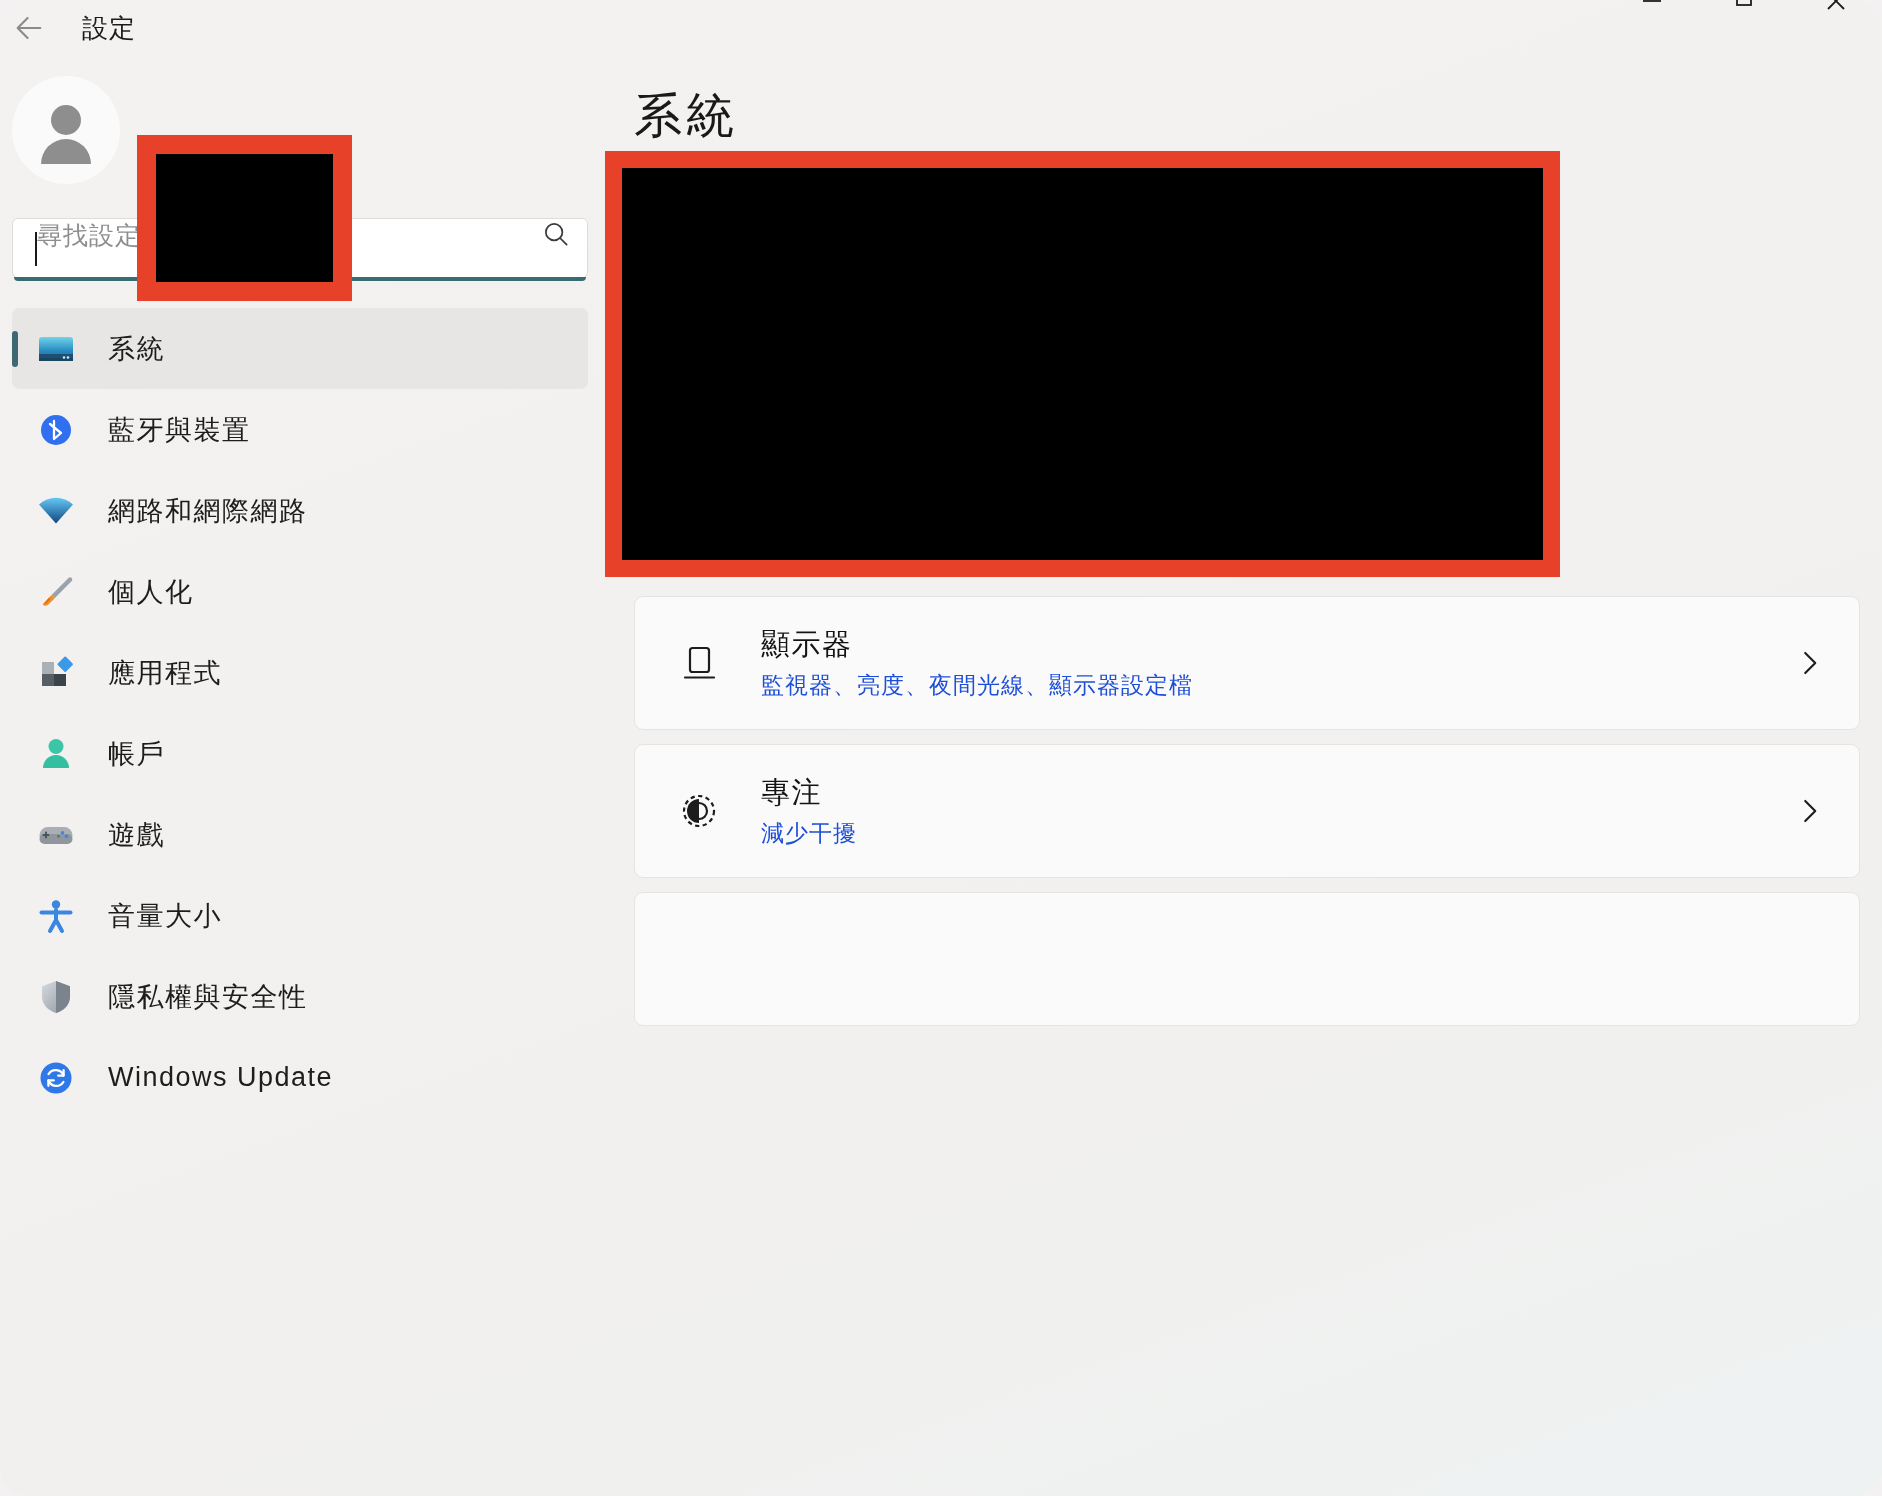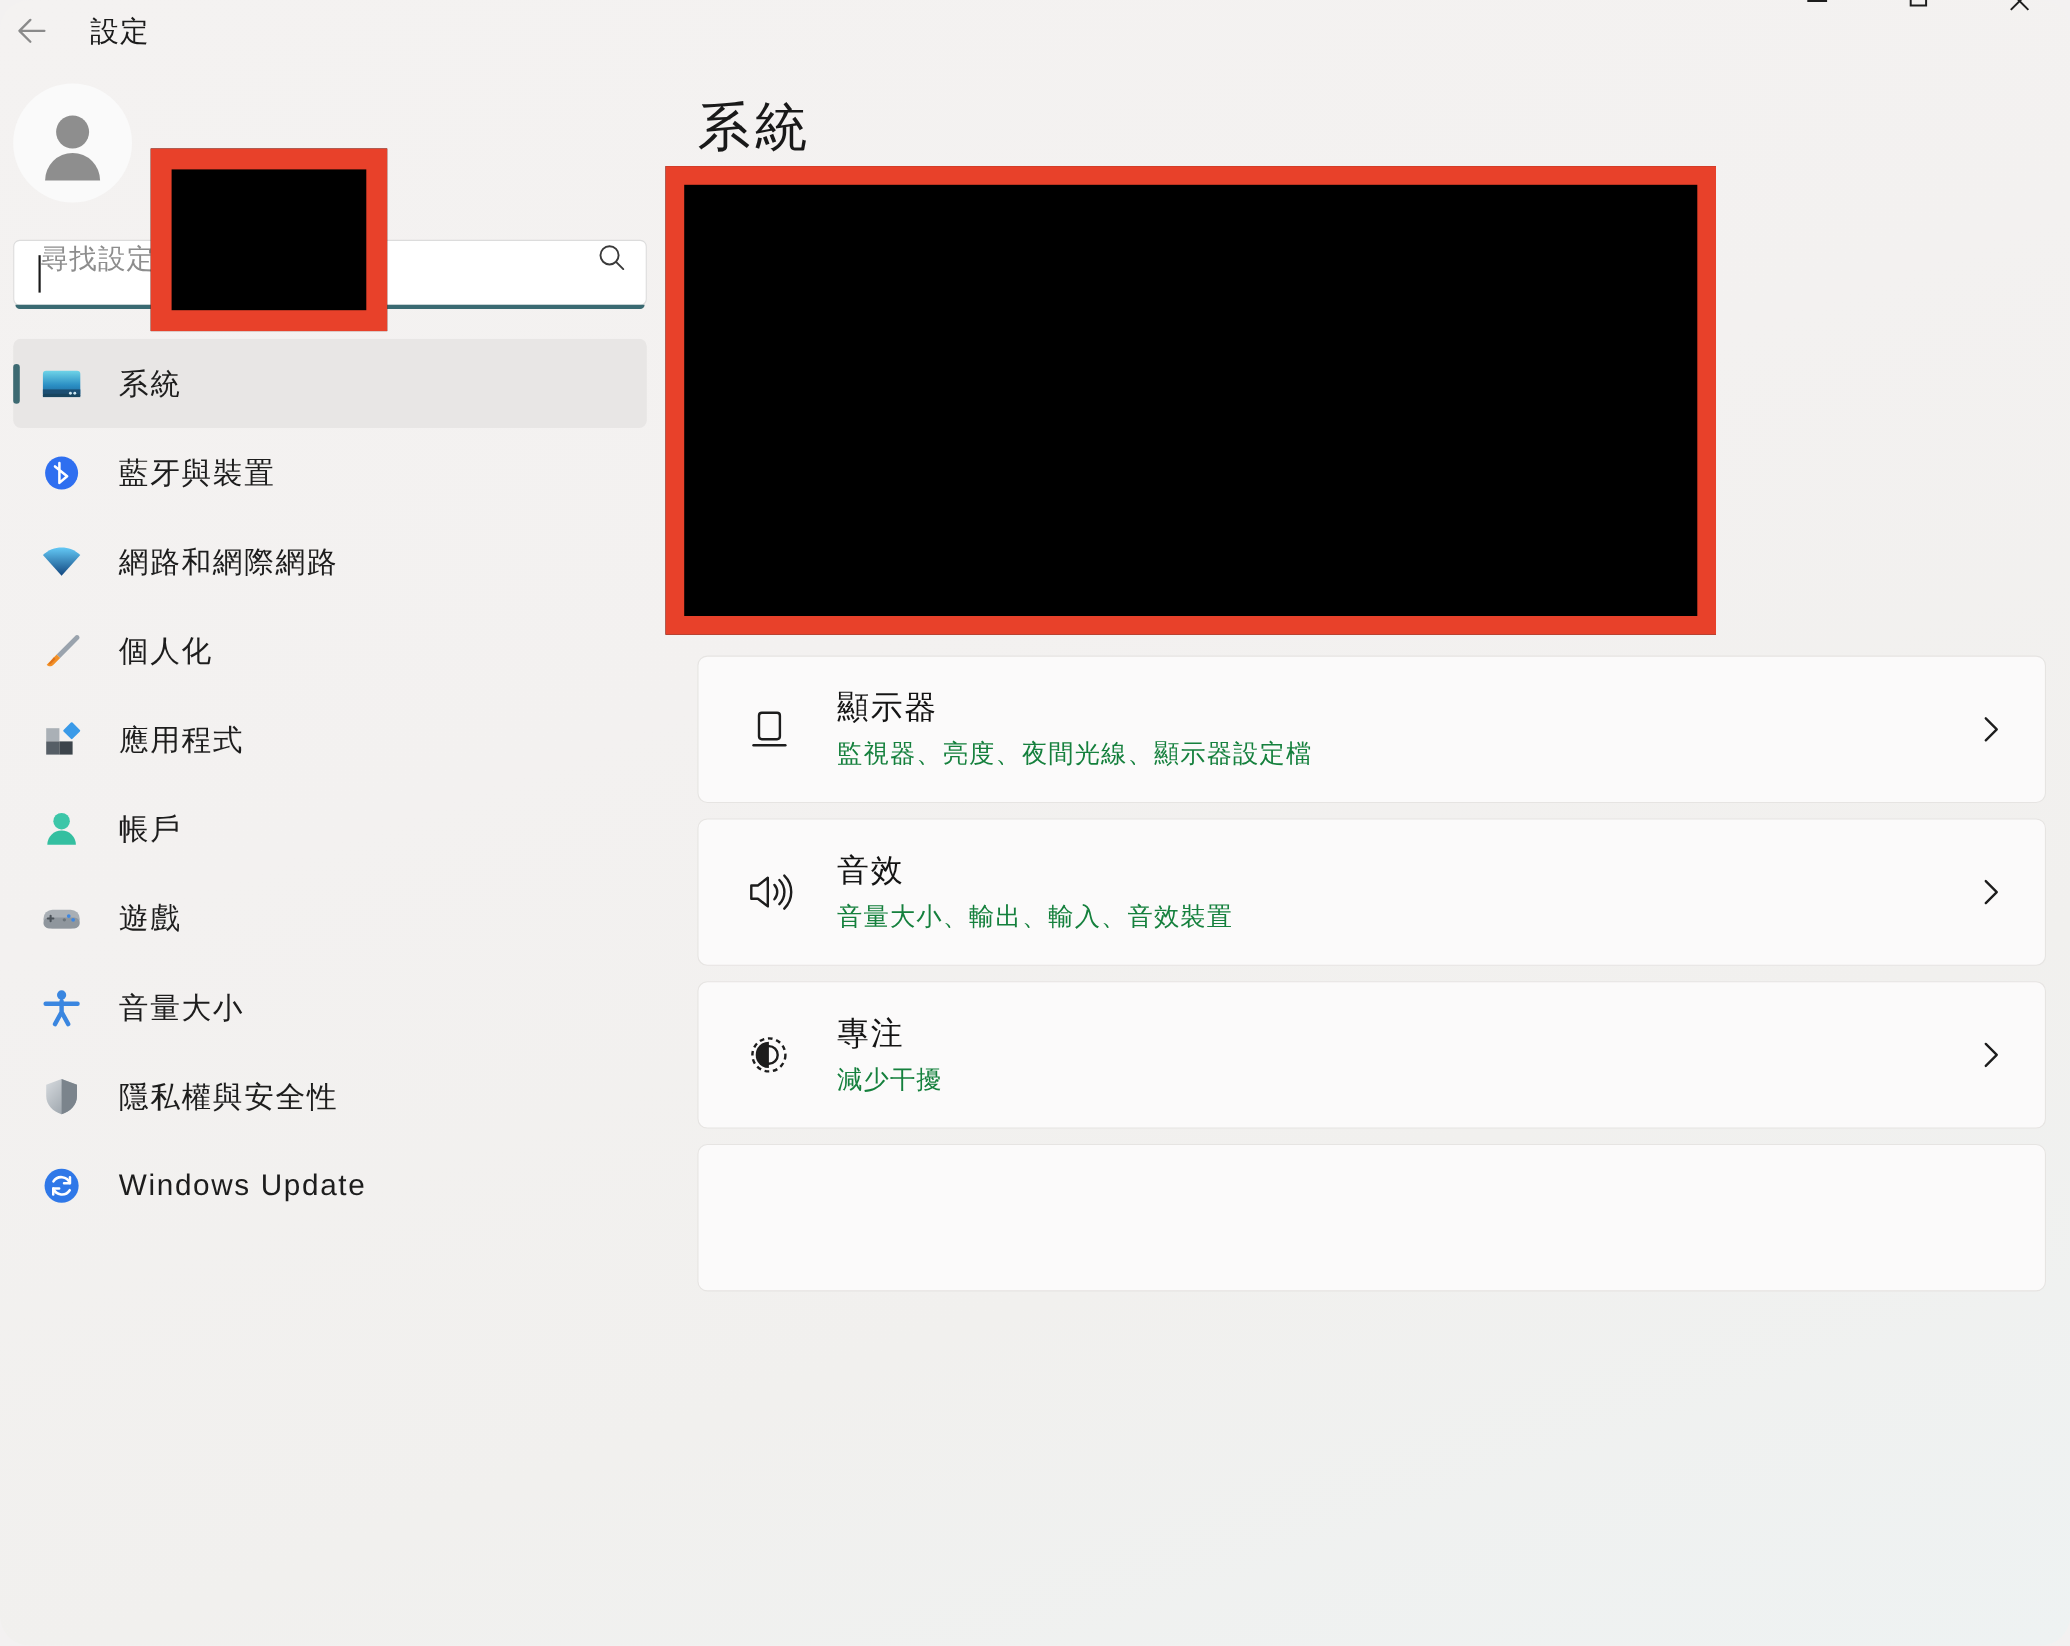--- a/index.html
+++ b/index.html
@@ -265,21 +265,21 @@
   .card-icon svg { display: block; }
   .card-text { flex: 1 1 auto; min-width: 0; }
   .card-title {
     font-size: 29px;
     color: #141414;
     letter-spacing: 1.5px;
     line-height: 1.35;
   }
   .card-sub {
     font-size: 23px;
-    color: #15803d;
+    color: #1d4ed8;
     letter-spacing: 1px;
     margin-top: 6px;
     line-height: 1.35;
   }
   .card-chevron {
     flex: 0 0 auto;
     display: flex;
     align-items: center;
     justify-content: center;
     width: 44px;
@@ -502,39 +502,20 @@
           <span class="card-title">顯示器</span>
           <span class="card-sub" style="display:block">監視器、亮度、夜間光線、顯示器設定檔</span>
         </span>
         <span class="card-chevron">
           <svg width="30" height="30" viewBox="0 0 24 24" fill="none">
             <path d="M9 4l8 8-8 8" stroke="#1d1d1d" stroke-width="1.7" stroke-linecap="round" stroke-linejoin="round"></path>
           </svg>
         </span>
       </div>
 
-      <div class="card">
-        <span class="card-icon">
-          <svg width="50" height="50" viewBox="0 0 50 50" fill="none">
-            <path d="M9 19h6l9-7v26l-9-7H9z" stroke="#1d1d1d" stroke-width="2.2" stroke-linejoin="round"></path>
-            <path d="M30 18.5a9.5 9.5 0 0 1 0 13" stroke="#1d1d1d" stroke-width="2.2" stroke-linecap="round"></path>
-            <path d="M34.5 14a15.5 15.5 0 0 1 0 22" stroke="#1d1d1d" stroke-width="2.2" stroke-linecap="round"></path>
-            <path d="M39 10a21 21 0 0 1 0 30" stroke="#1d1d1d" stroke-width="2.2" stroke-linecap="round"></path>
-          </svg>
-        </span>
-        <span class="card-text">
-          <span class="card-title">音效</span>
-          <span class="card-sub" style="display:block">音量大小、輸出、輸入、音效裝置</span>
-        </span>
-        <span class="card-chevron">
-          <svg width="30" height="30" viewBox="0 0 24 24" fill="none">
-            <path d="M9 4l8 8-8 8" stroke="#1d1d1d" stroke-width="1.7" stroke-linecap="round" stroke-linejoin="round"></path>
-          </svg>
-        </span>
-      </div>
 
 
       <div class="card">
         <span class="card-icon">
           <svg width="50" height="50" viewBox="0 0 50 50" fill="none">
             <circle cx="25" cy="25" r="15" stroke="#1d1d1d" stroke-width="2.2" stroke-dasharray="4.3 3.4"></circle>
             <path d="M25 13a12 12 0 0 0 0 24z" fill="#1d1d1d"></path>
             <circle cx="25" cy="25" r="8" stroke="#1d1d1d" stroke-width="2.2" fill="none"></circle>
           </svg>
         </span>

